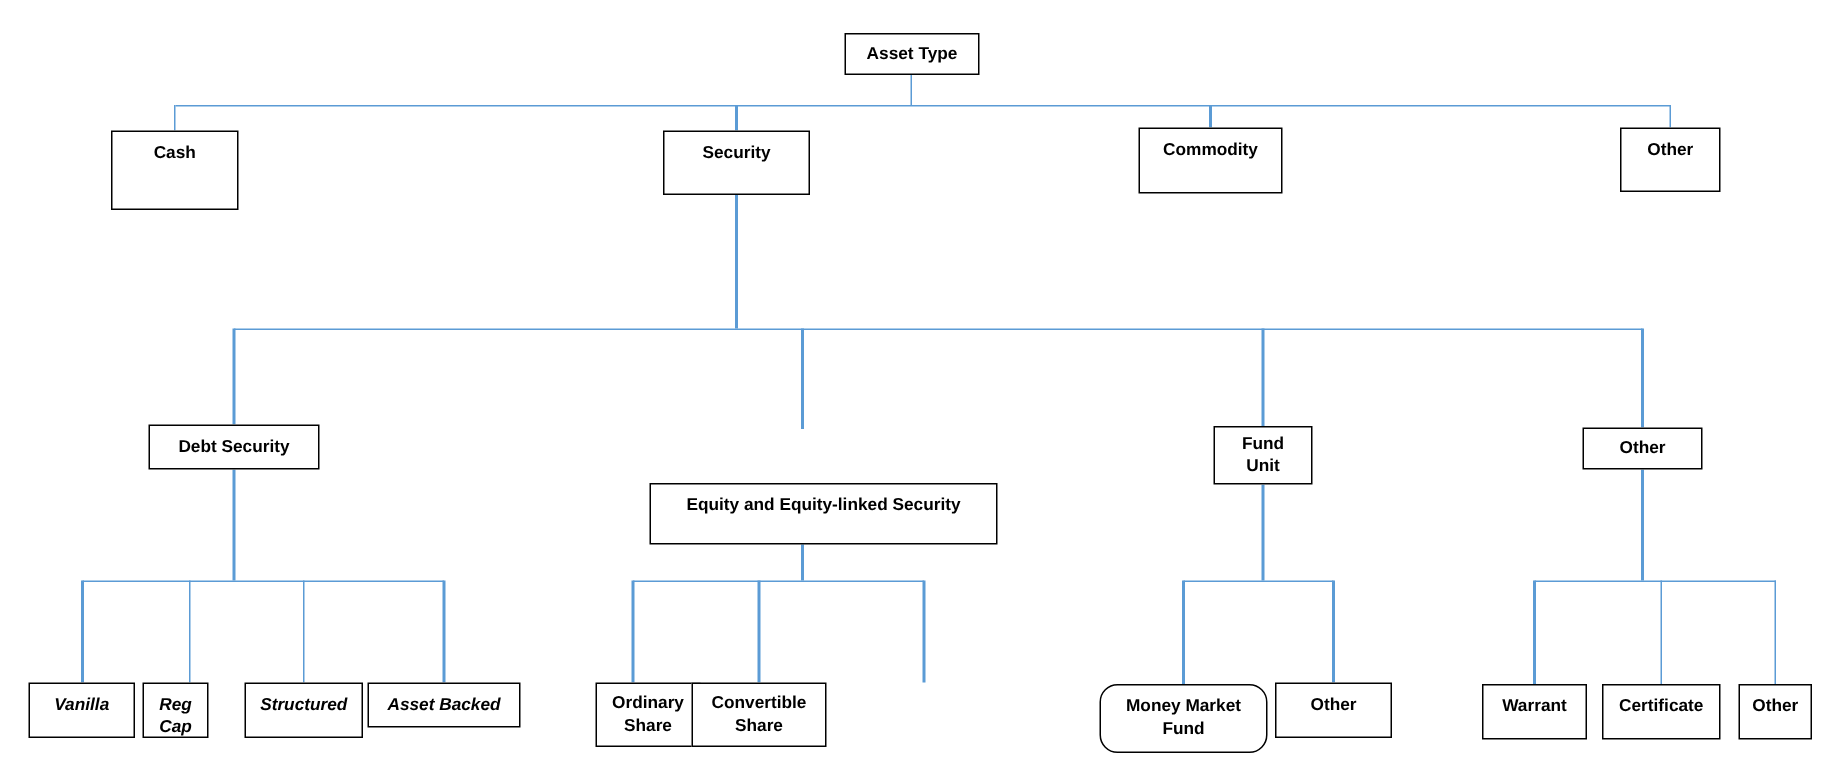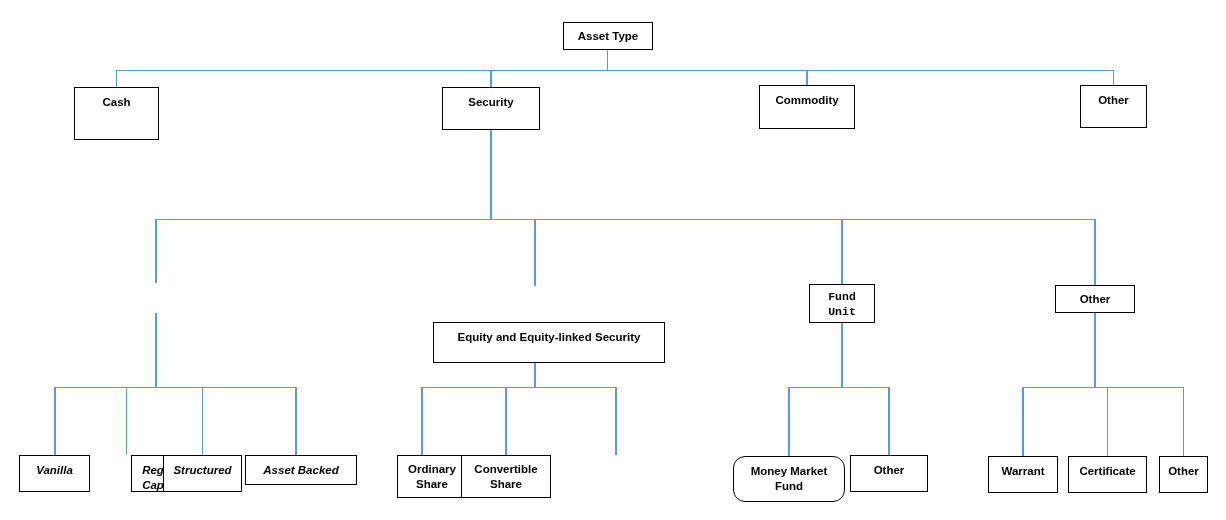--- a/index.html
+++ b/index.html
@@ -84,28 +84,29 @@
     <div class="conn v" style="left:1182.75px;top:387px;height:69px;"></div>
   </div>
 
   <div class="box mid" style="left:563px;top:22px;width:90px;height:28px;">Asset Type</div>
 
   <div class="box" style="left:74px;top:87px;width:85px;height:53px;">Cash</div>
   <div class="box" style="left:759px;top:85px;width:96px;height:44px;">Commodity</div>
   <div class="box" style="left:442px;top:87px;width:98px;height:43px;">Security</div>
   <div class="box" style="left:1080px;top:85px;width:67px;height:43px;">Other</div>
 
+  <div class="box mid" style="left:99px;top:283px;width:114px;height:30px;">Debt Security</div>
   <div class="box" style="left:433px;top:286px;width:232px;height:41px;margin-top:36px;">Equity and Equity-linked Security</div>
-  <div class="box mid" style="left:809px;top:284px;width:66px;height:39px;padding-left:14px;padding-right:14px;font-family:Liberation Mono, monospace;">Fund Unit</div>
+  <div class="box mid" style="left:809px;top:284px;width:66px;height:39px;padding-left:14px;padding-right:14px;">Fund Unit</div>
   <div class="box mid" style="left:1055px;top:285px;width:80px;height:28px;">Other</div>
 
   <div class="box italic" style="left:19px;top:455px;width:71px;height:37px;">Vanilla</div>
-  <div class="box italic" style="left:95px;top:455px;width:44px;height:37px;margin-left:36px;">Reg Cap</div>
+  <div class="box italic" style="left:95px;top:455px;width:44px;height:37px;">Reg Cap</div>
   <div class="box italic" style="left:163px;top:455px;width:79px;height:37px;">Structured</div>
-  <div class="box mid italic" style="left:245px;top:455px;width:112px;height:30px;">Asset Backed</div>
+  <div class="box mid italic" style="left:245px;top:455px;width:102px;height:30px;">Asset Backed</div>
 
   <div class="box mid" style="left:397px;top:455px;width:70px;height:43px;">Ordinary Share</div>
   <div class="box mid" style="left:461px;top:455px;width:90px;height:43px;padding-left:10px;padding-right:10px;">Convertible Share</div>
 
   <div class="box mid" style="left:733px;top:456px;width:112px;height:46px;border-radius:12px;">Money Market Fund</div>
   <div class="box" style="left:850px;top:455px;width:78px;height:37px;">Other</div>
 
   <div class="box" style="left:988px;top:456px;width:70px;height:37px;">Warrant</div>
   <div class="box" style="left:1068px;top:456px;width:79px;height:37px;">Certificate</div>
   <div class="box" style="left:1159px;top:456px;width:49px;height:37px;">Other</div>

